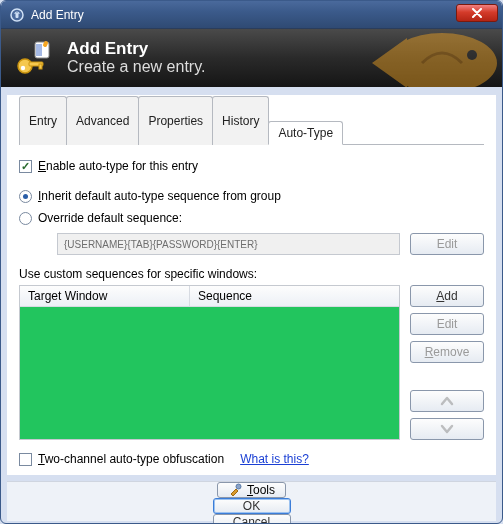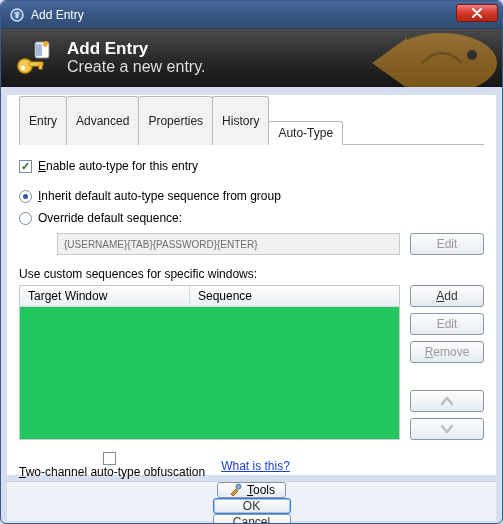--- a/index.html
+++ b/index.html
@@ -326,21 +326,21 @@
         </div>
         <div class="arrow-btn">
           <svg width="14" height="12" viewBox="0 0 14 12">
               <path d="M2 3 L7 9 L12 3" fill="none" stroke="#888" stroke-width="2.5" stroke-linecap="round" stroke-linejoin="round"></path>
             </svg>
         </div>
       </div>
     </div>
 
     <div class="bottom-row">
-      <span style="display:flex; align-items:center;flex-direction:column;">
+      <span style="display:flex; align-items:center;">
         <span class="checkbox"></span>
         <span><span class="underline-accesskey">T</span><span>wo-channel auto-type obfuscation</span></span>
       </span>
       <span class="link">What is this?</span>
     </div>
   </div>
 </div>
 
 <div class="footer">
   <div class="tools-btn">

